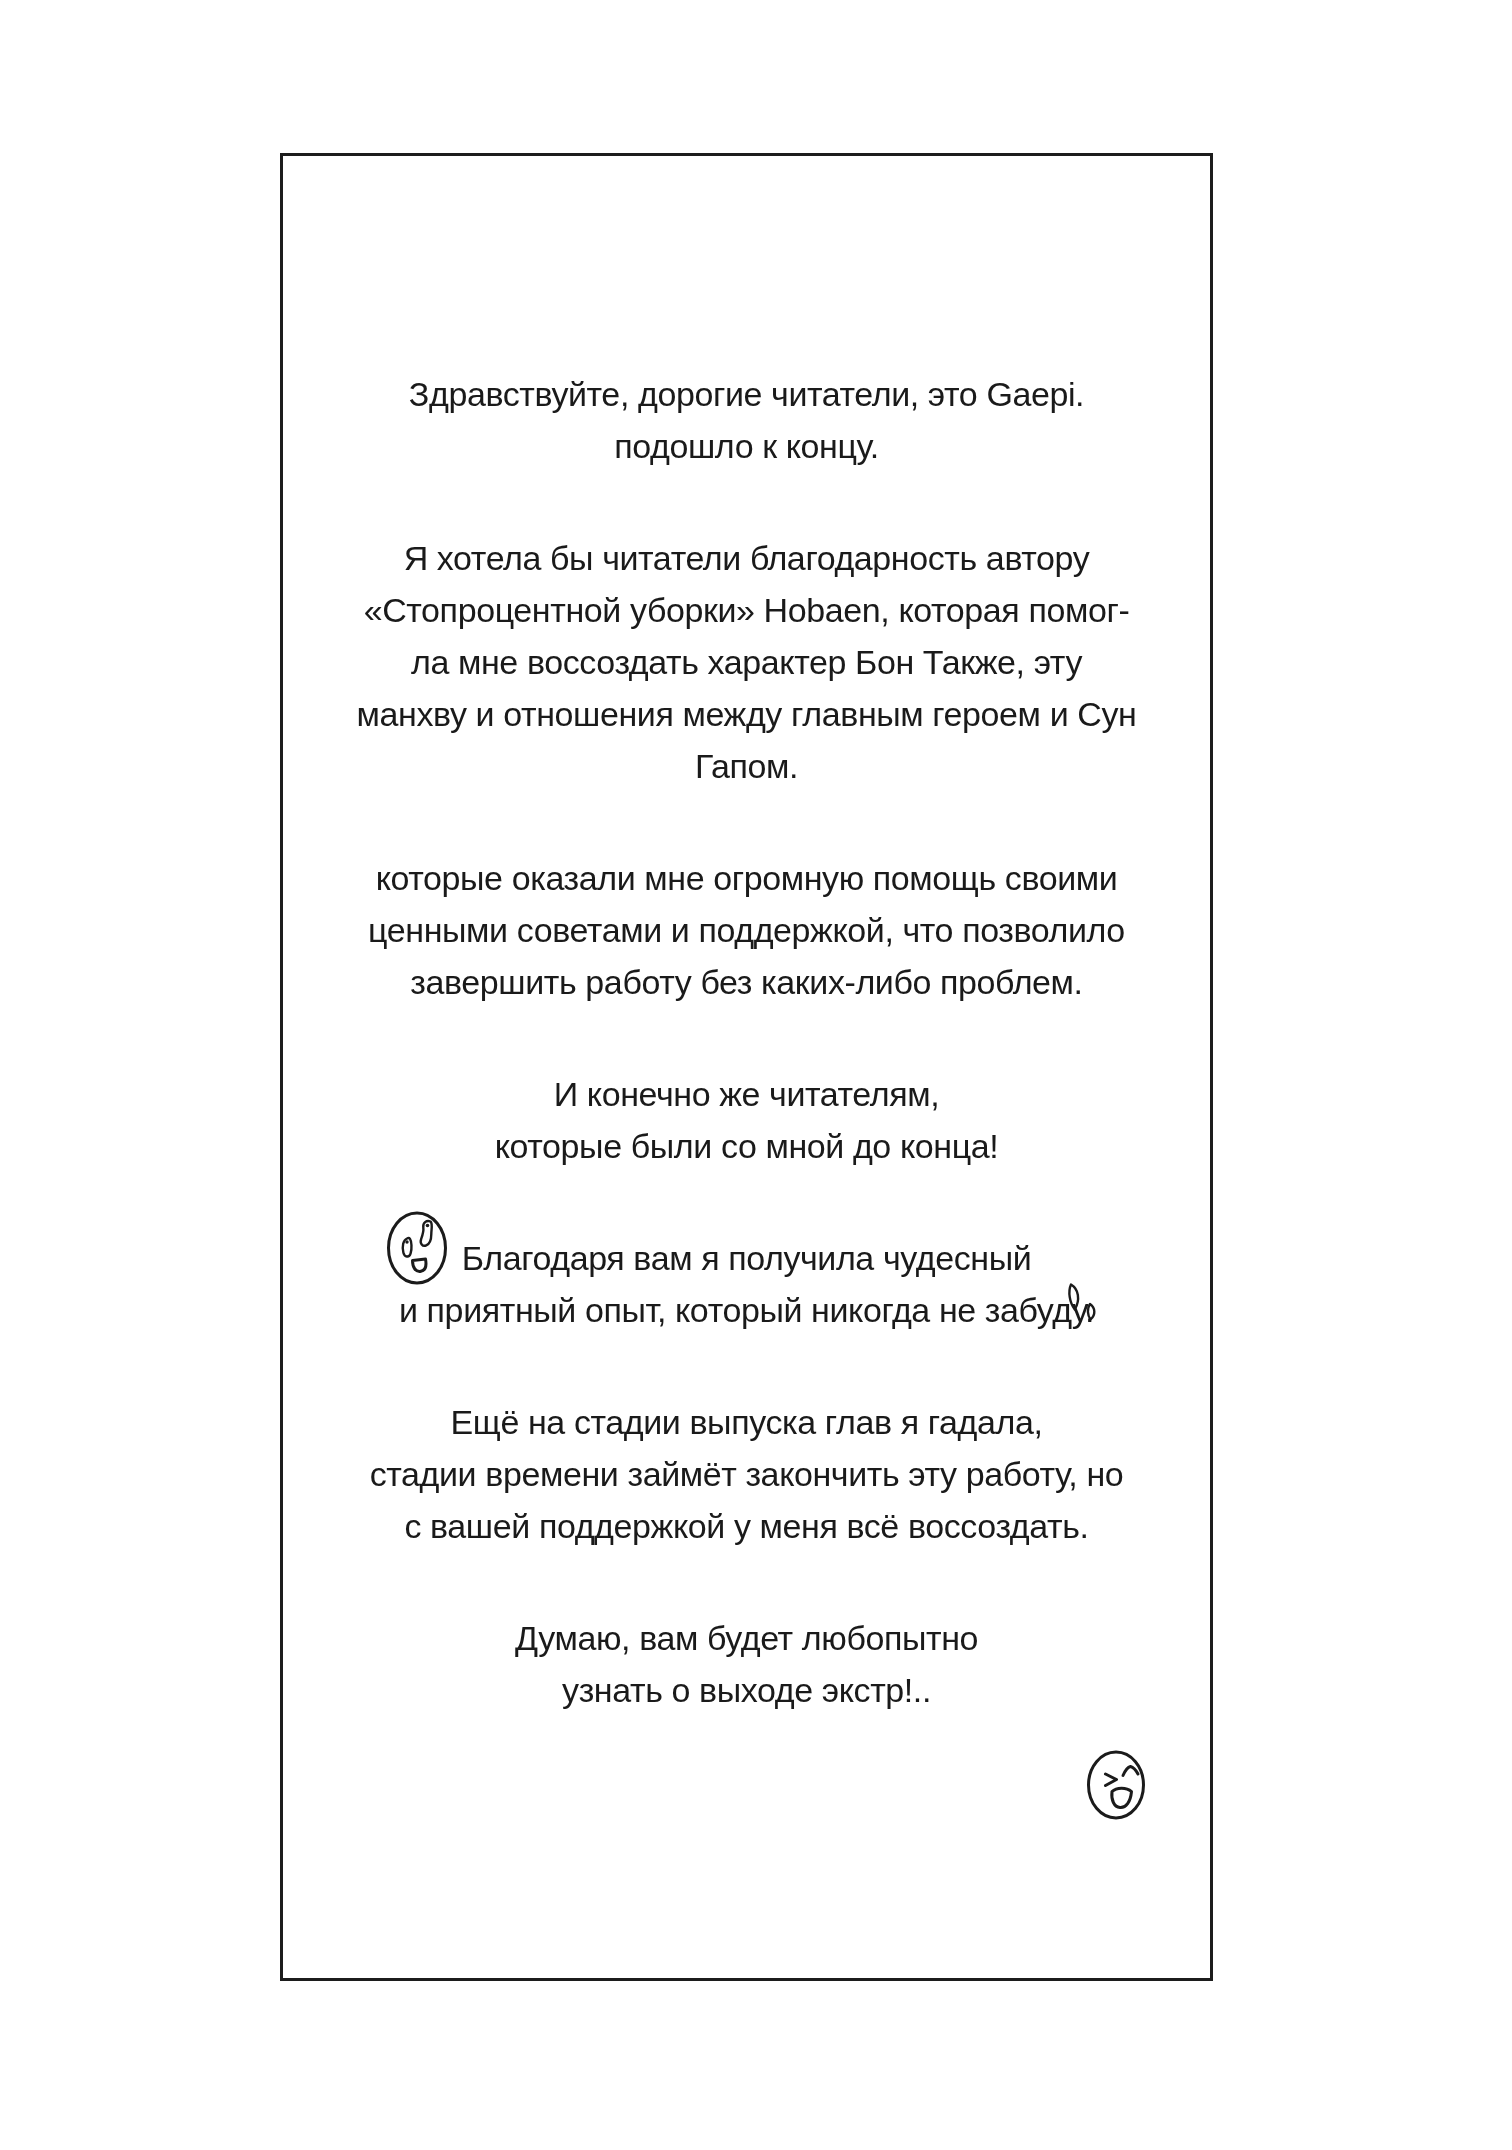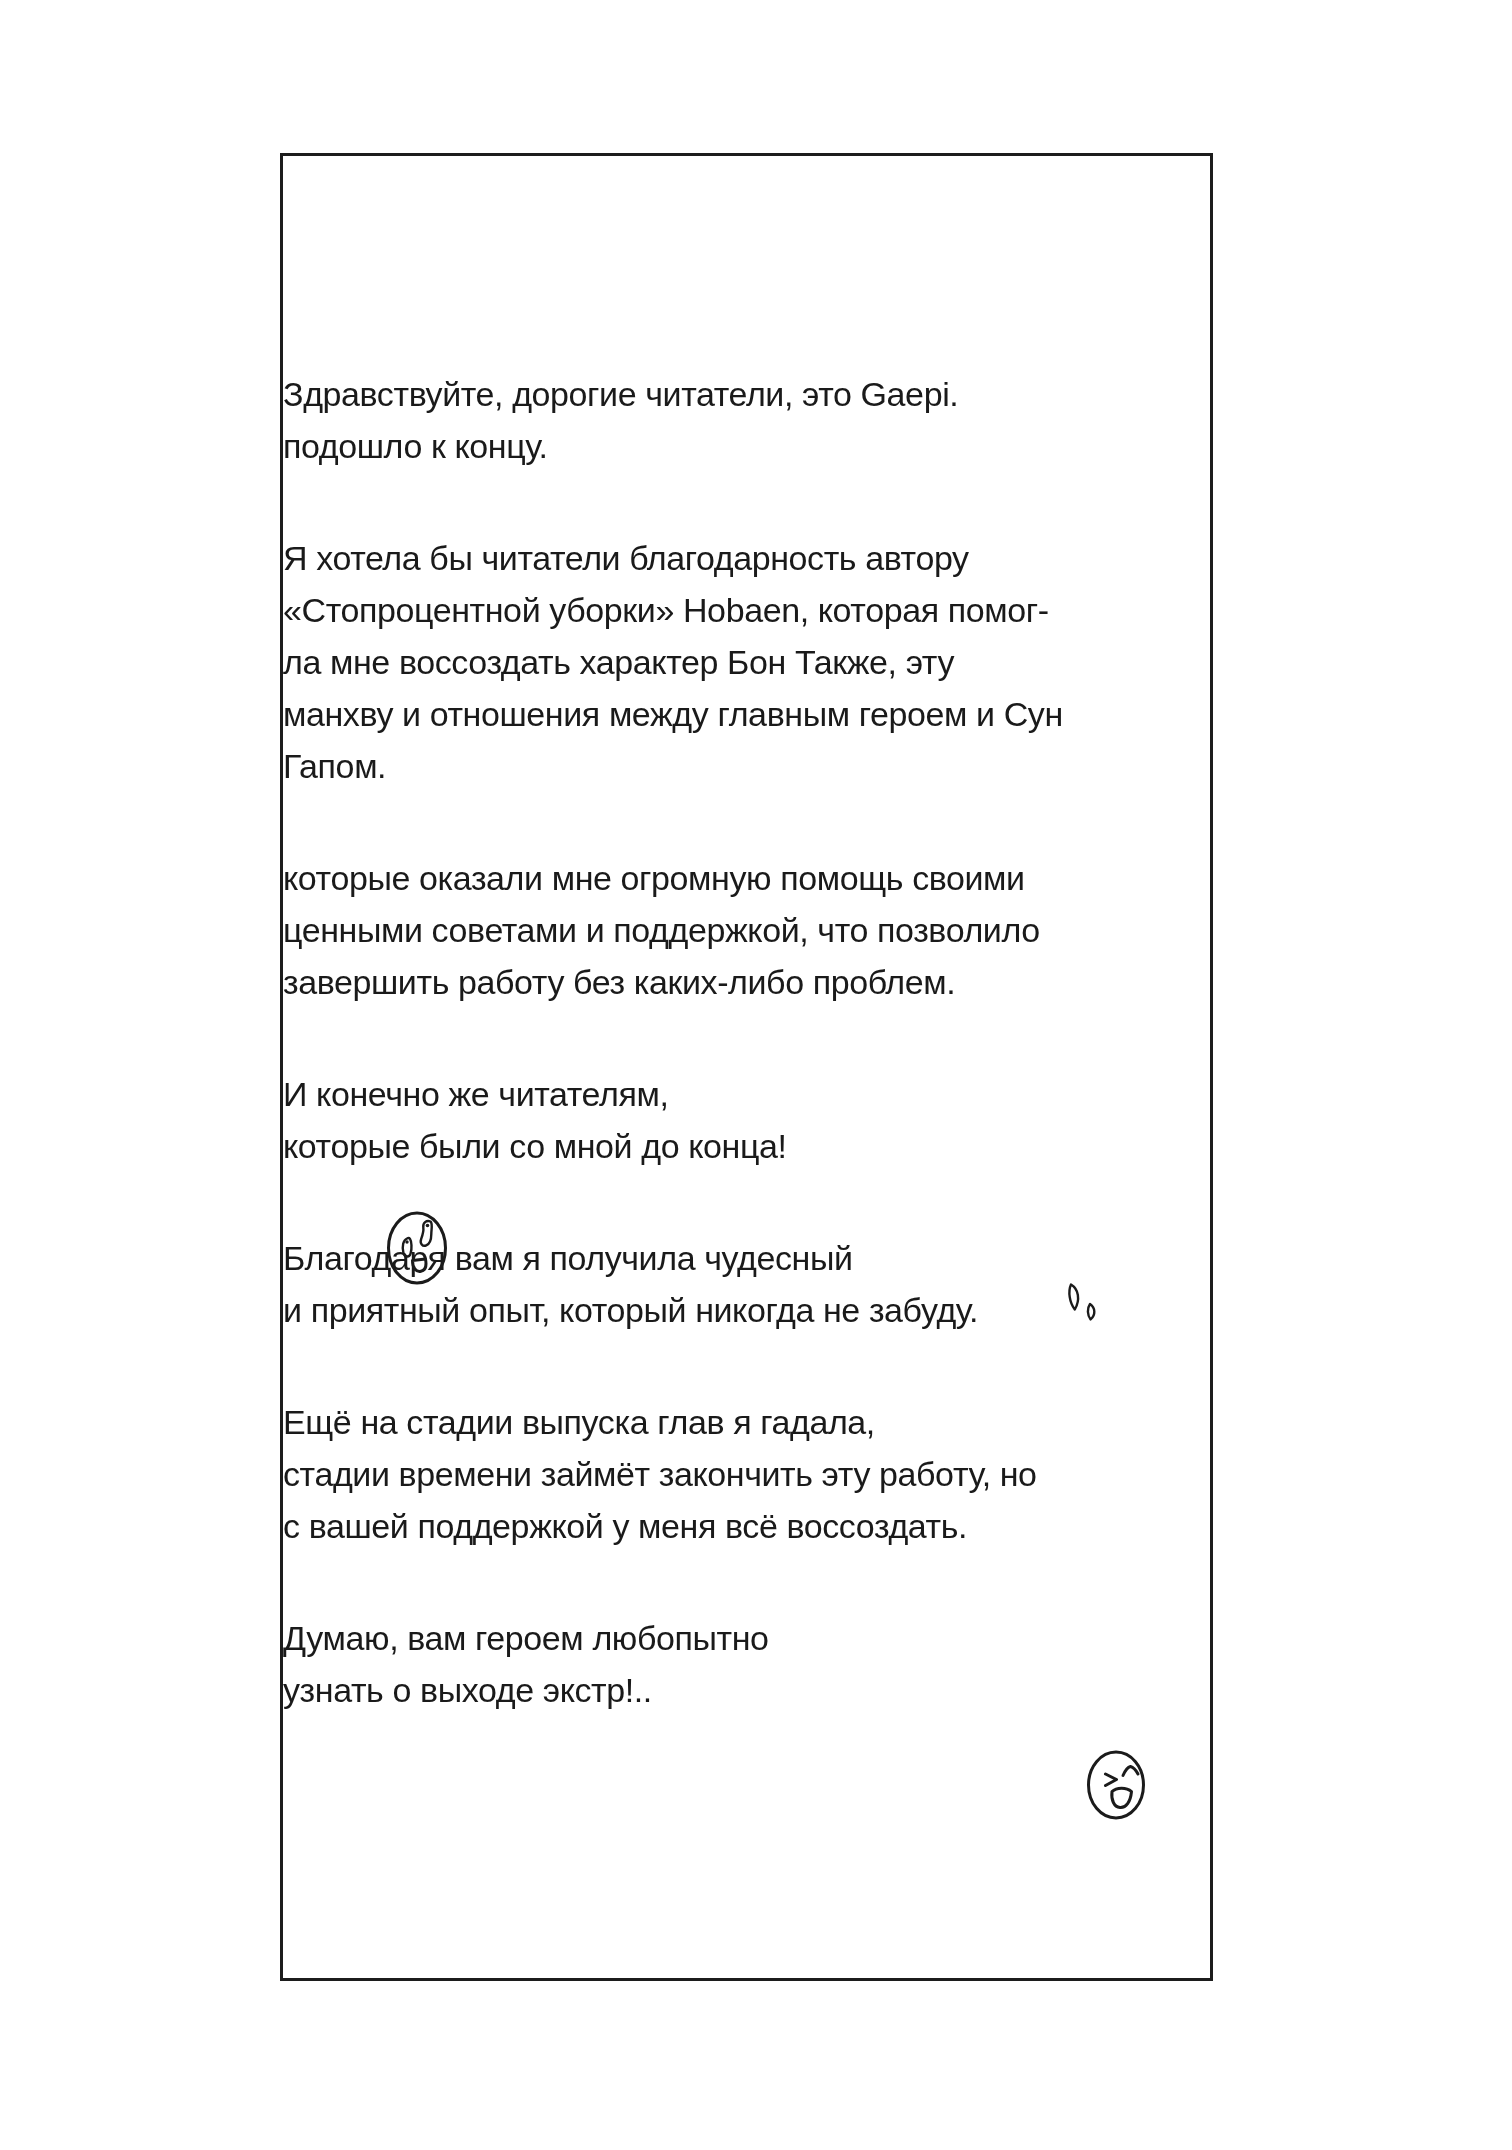--- a/index.html
+++ b/index.html
@@ -17,20 +17,21 @@
     position: absolute;
     left: 280px;
     top: 153px;
     width: 933px;
     height: 1828px;
     border: 3px solid #1c1c1c;
     background: #ffffff;
     padding-top: 212px;
   }
   .para {
+    text-align: center;
     margin-bottom: 60px;
     font-size: 34px;
     line-height: 52px;
     font-weight: 400;
     letter-spacing: -0.4px;
   }
   .line { white-space: nowrap; }
   .doodle { position: absolute; }
   .doodle-crying   { left: 385px; top: 1208px; width: 64px; height: 80px; }
   .doodle-sparkle  { left: 1056px; top: 1281px; width: 46px; height: 50px; }
@@ -81,21 +82,21 @@
       <div class="line">и приятный опыт, который никогда не забуду.</div>
     </div>
 
     <div class="para">
       <div class="line">Ещё на стадии выпуска глав я гадала,</div>
       <div class="line">стадии времени займёт закончить эту работу, но</div>
       <div class="line">с вашей поддержкой у меня всё воссоздать.</div>
     </div>
 
     <div class="para">
-      <div class="line">Думаю, вам героем любопытно</div>
+      <div class="line">Думаю, вам будет любопытно</div>
       <div class="line">узнать о выходе экстр!..</div>
     </div>
 
   </div>
 
   <svg class="doodle doodle-crying" viewBox="0 0 64 80">
     <ellipse class="stroke" cx="32" cy="40" rx="28.5" ry="35"></ellipse>
     <path class="stroke stroke-thin" d="M22,30.5 c-3.8,1.5 -5.2,8 -3.6,14.2 c1.1,4.4 5.8,5.4 7.2,0.8 c1.5,-5 1,-12.2 -0.6,-14.6 c-0.9,-1.3 -2,-1 -3,-0.4 z"></path>
     <circle class="fill-dot" cx="22" cy="34" r="1.7"></circle>
     <path class="stroke stroke-thin" d="M45.5,13.5 c-4.2,-1.6 -7.8,1.4 -7.2,5.9 c0.5,3.4 -0.6,7.4 -2.1,11.4 c-1.7,4.6 1.4,8.2 5,6.6 c3.6,-1.6 5.1,-6.6 5.1,-11.5 c0,-4.4 1.6,-10.3 -0.8,-12.4 z"></path>

